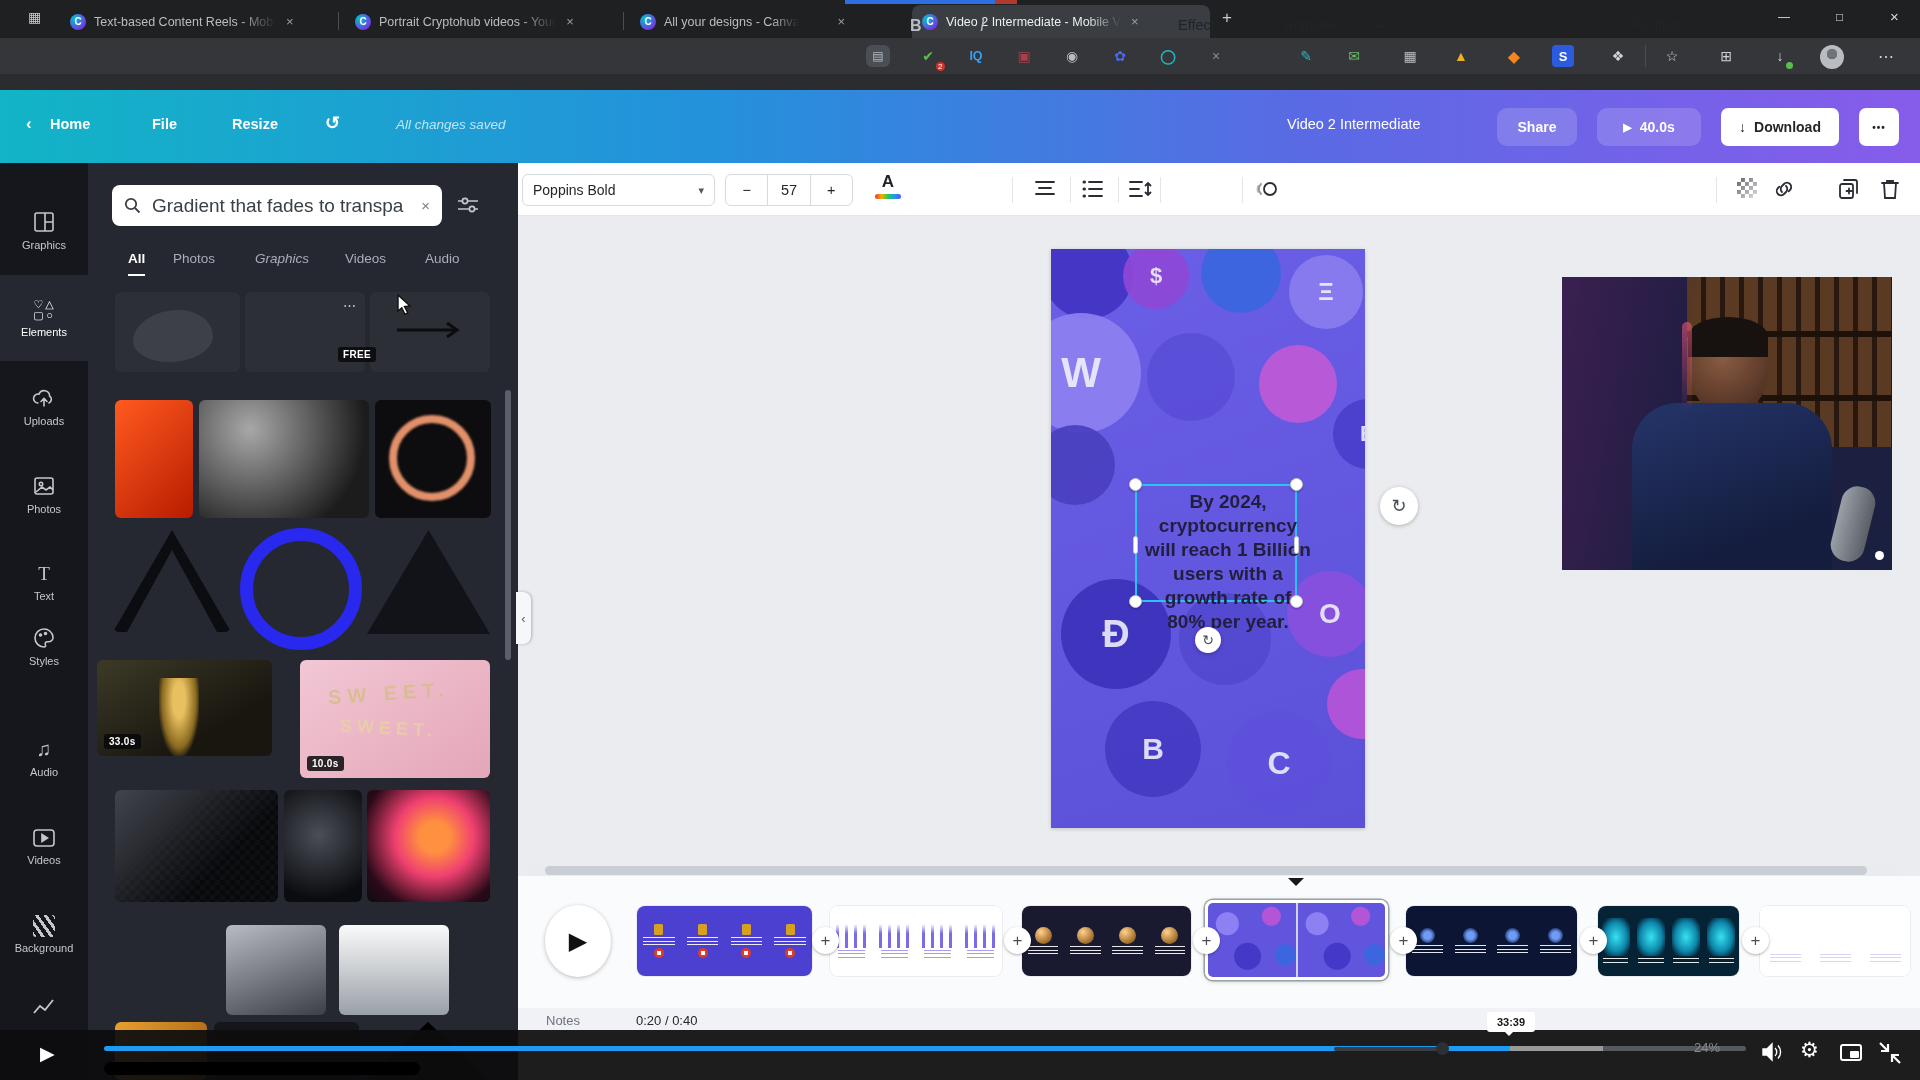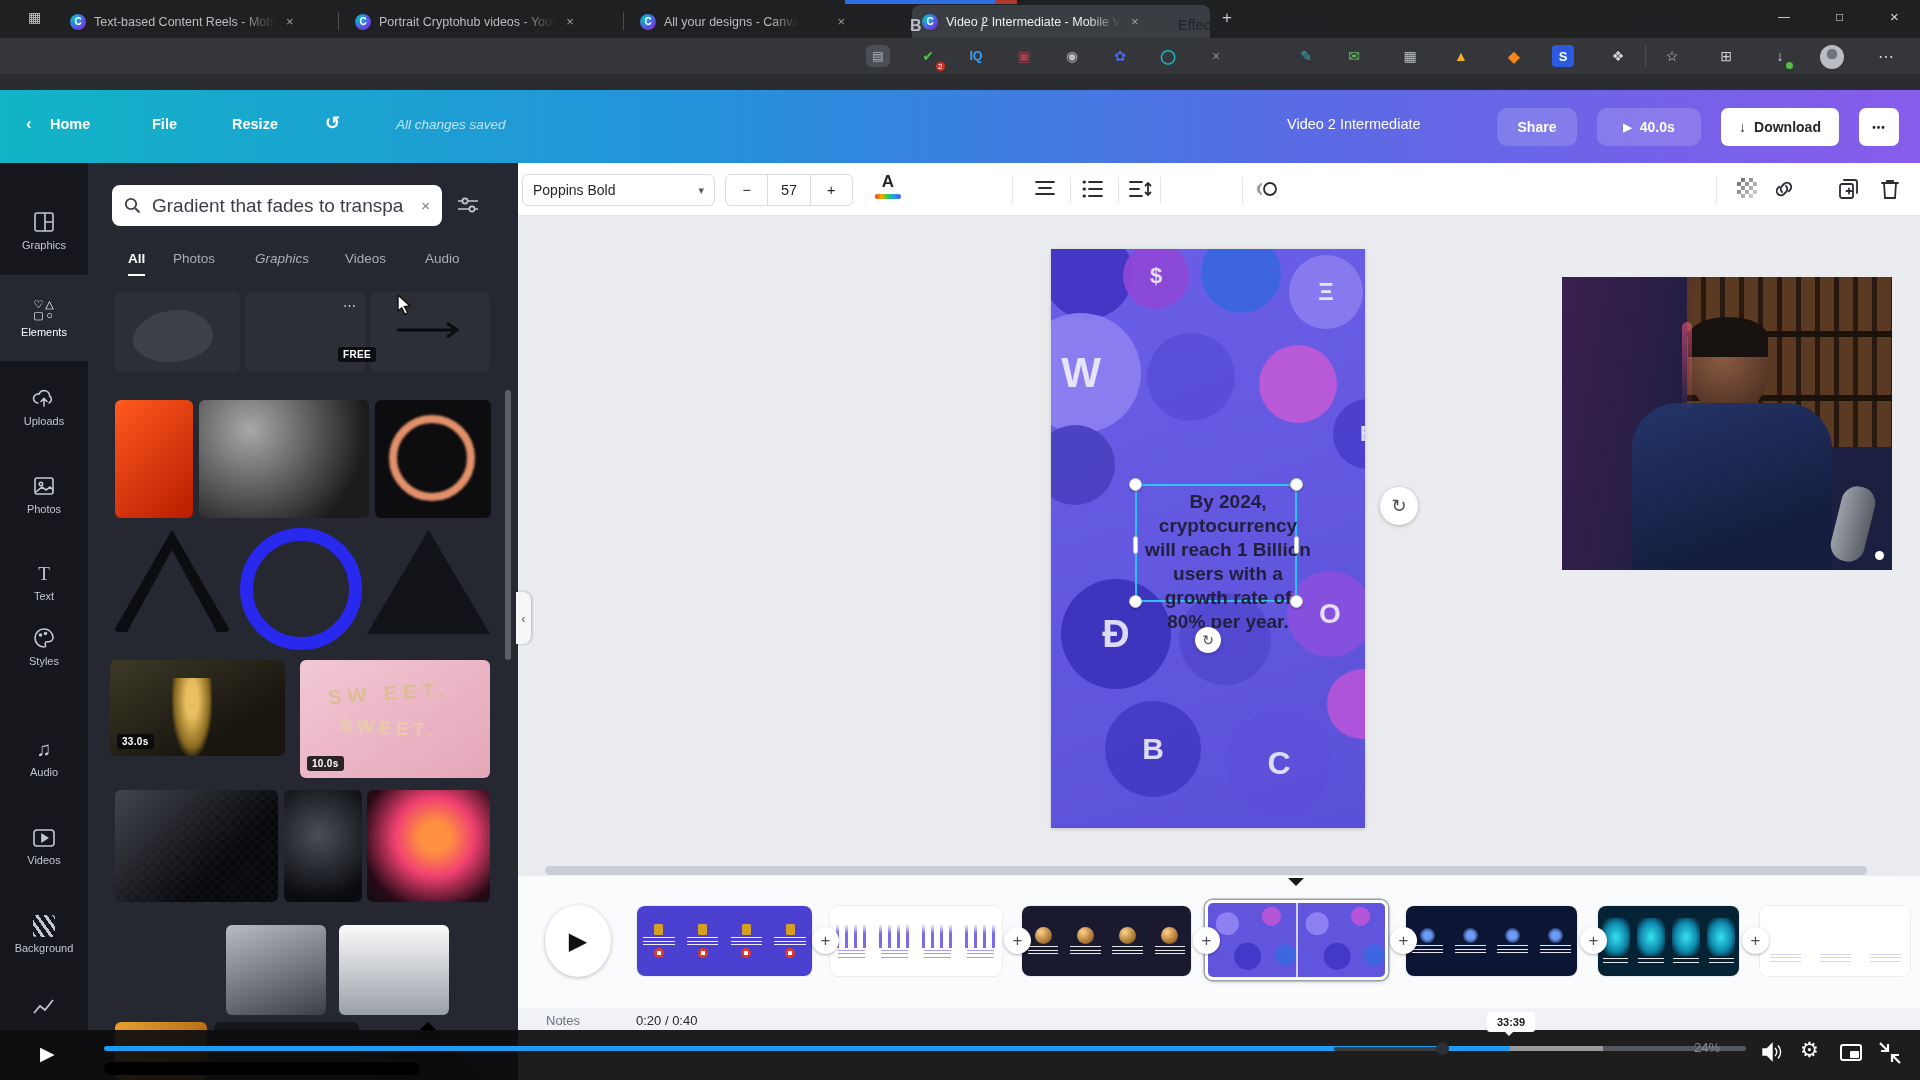--- a/index.html
+++ b/index.html
@@ -397,21 +397,21 @@
       <div style="position:absolute;left:14px;top:15px;width:86px;height:86px;border-radius:50%;border:8px solid #e2906a;filter:blur(1px);"></div>
     </div>
 
     <div class="tile" style="left:25px;top:367px;width:118px;height:102px;">
       <div style="position:absolute;inset:0;background:#0c0d11;clip-path:polygon(50% 0,0 100%,100% 100%);"></div>
       <div style="position:absolute;left:14px;top:20px;width:90px;height:82px;background:#252731;clip-path:polygon(50% 0,0 100%,100% 100%);"></div>
     </div>
     <div class="tile" style="left:152px;top:365px;width:122px;height:122px;border-radius:50%;border:13px solid #2828ee;"></div>
     <div class="tile" style="left:279px;top:367px;width:123px;height:104px;background:#121318;clip-path:polygon(50% 0,0 100%,100% 100%);border-radius:0;"></div>
 
-    <div class="tile" style="left:22px;top:497px;width:175px;height:96px;background:linear-gradient(150deg,#3c3a26,#191610 70%);">
+    <div class="tile" style="left:9px;top:497px;width:175px;height:96px;background:linear-gradient(150deg,#3c3a26,#191610 70%);">
       <div style="position:absolute;left:62px;top:18px;width:40px;height:78px;background:radial-gradient(ellipse at 50% 28%,#e8c060 0 22%,#8a6a20 60%,transparent 75%);"></div>
       <span class="dpill" style="left:7px;bottom:7px;">33.0s</span>
     </div>
     <div class="tile" style="left:212px;top:497px;width:190px;height:118px;background:linear-gradient(145deg,#f2c7d5,#e4a6b8);">
       <span style="position:absolute;left:28px;top:22px;color:#d8bd8a;font-weight:bold;font-size:20px;letter-spacing:6px;transform:rotate(-4deg);opacity:.85;">SW EET.</span>
       <span style="position:absolute;left:40px;top:58px;color:#e8d2a0;font-weight:bold;font-size:18px;letter-spacing:5px;transform:rotate(3deg);opacity:.8;">SWEET.</span>
       <span class="dpill" style="left:7px;bottom:7px;">10.0s</span>
     </div>
 
     <div class="tile" style="left:27px;top:627px;width:163px;height:112px;background:linear-gradient(135deg,#41444c 0,#0e0f13 65%);">

